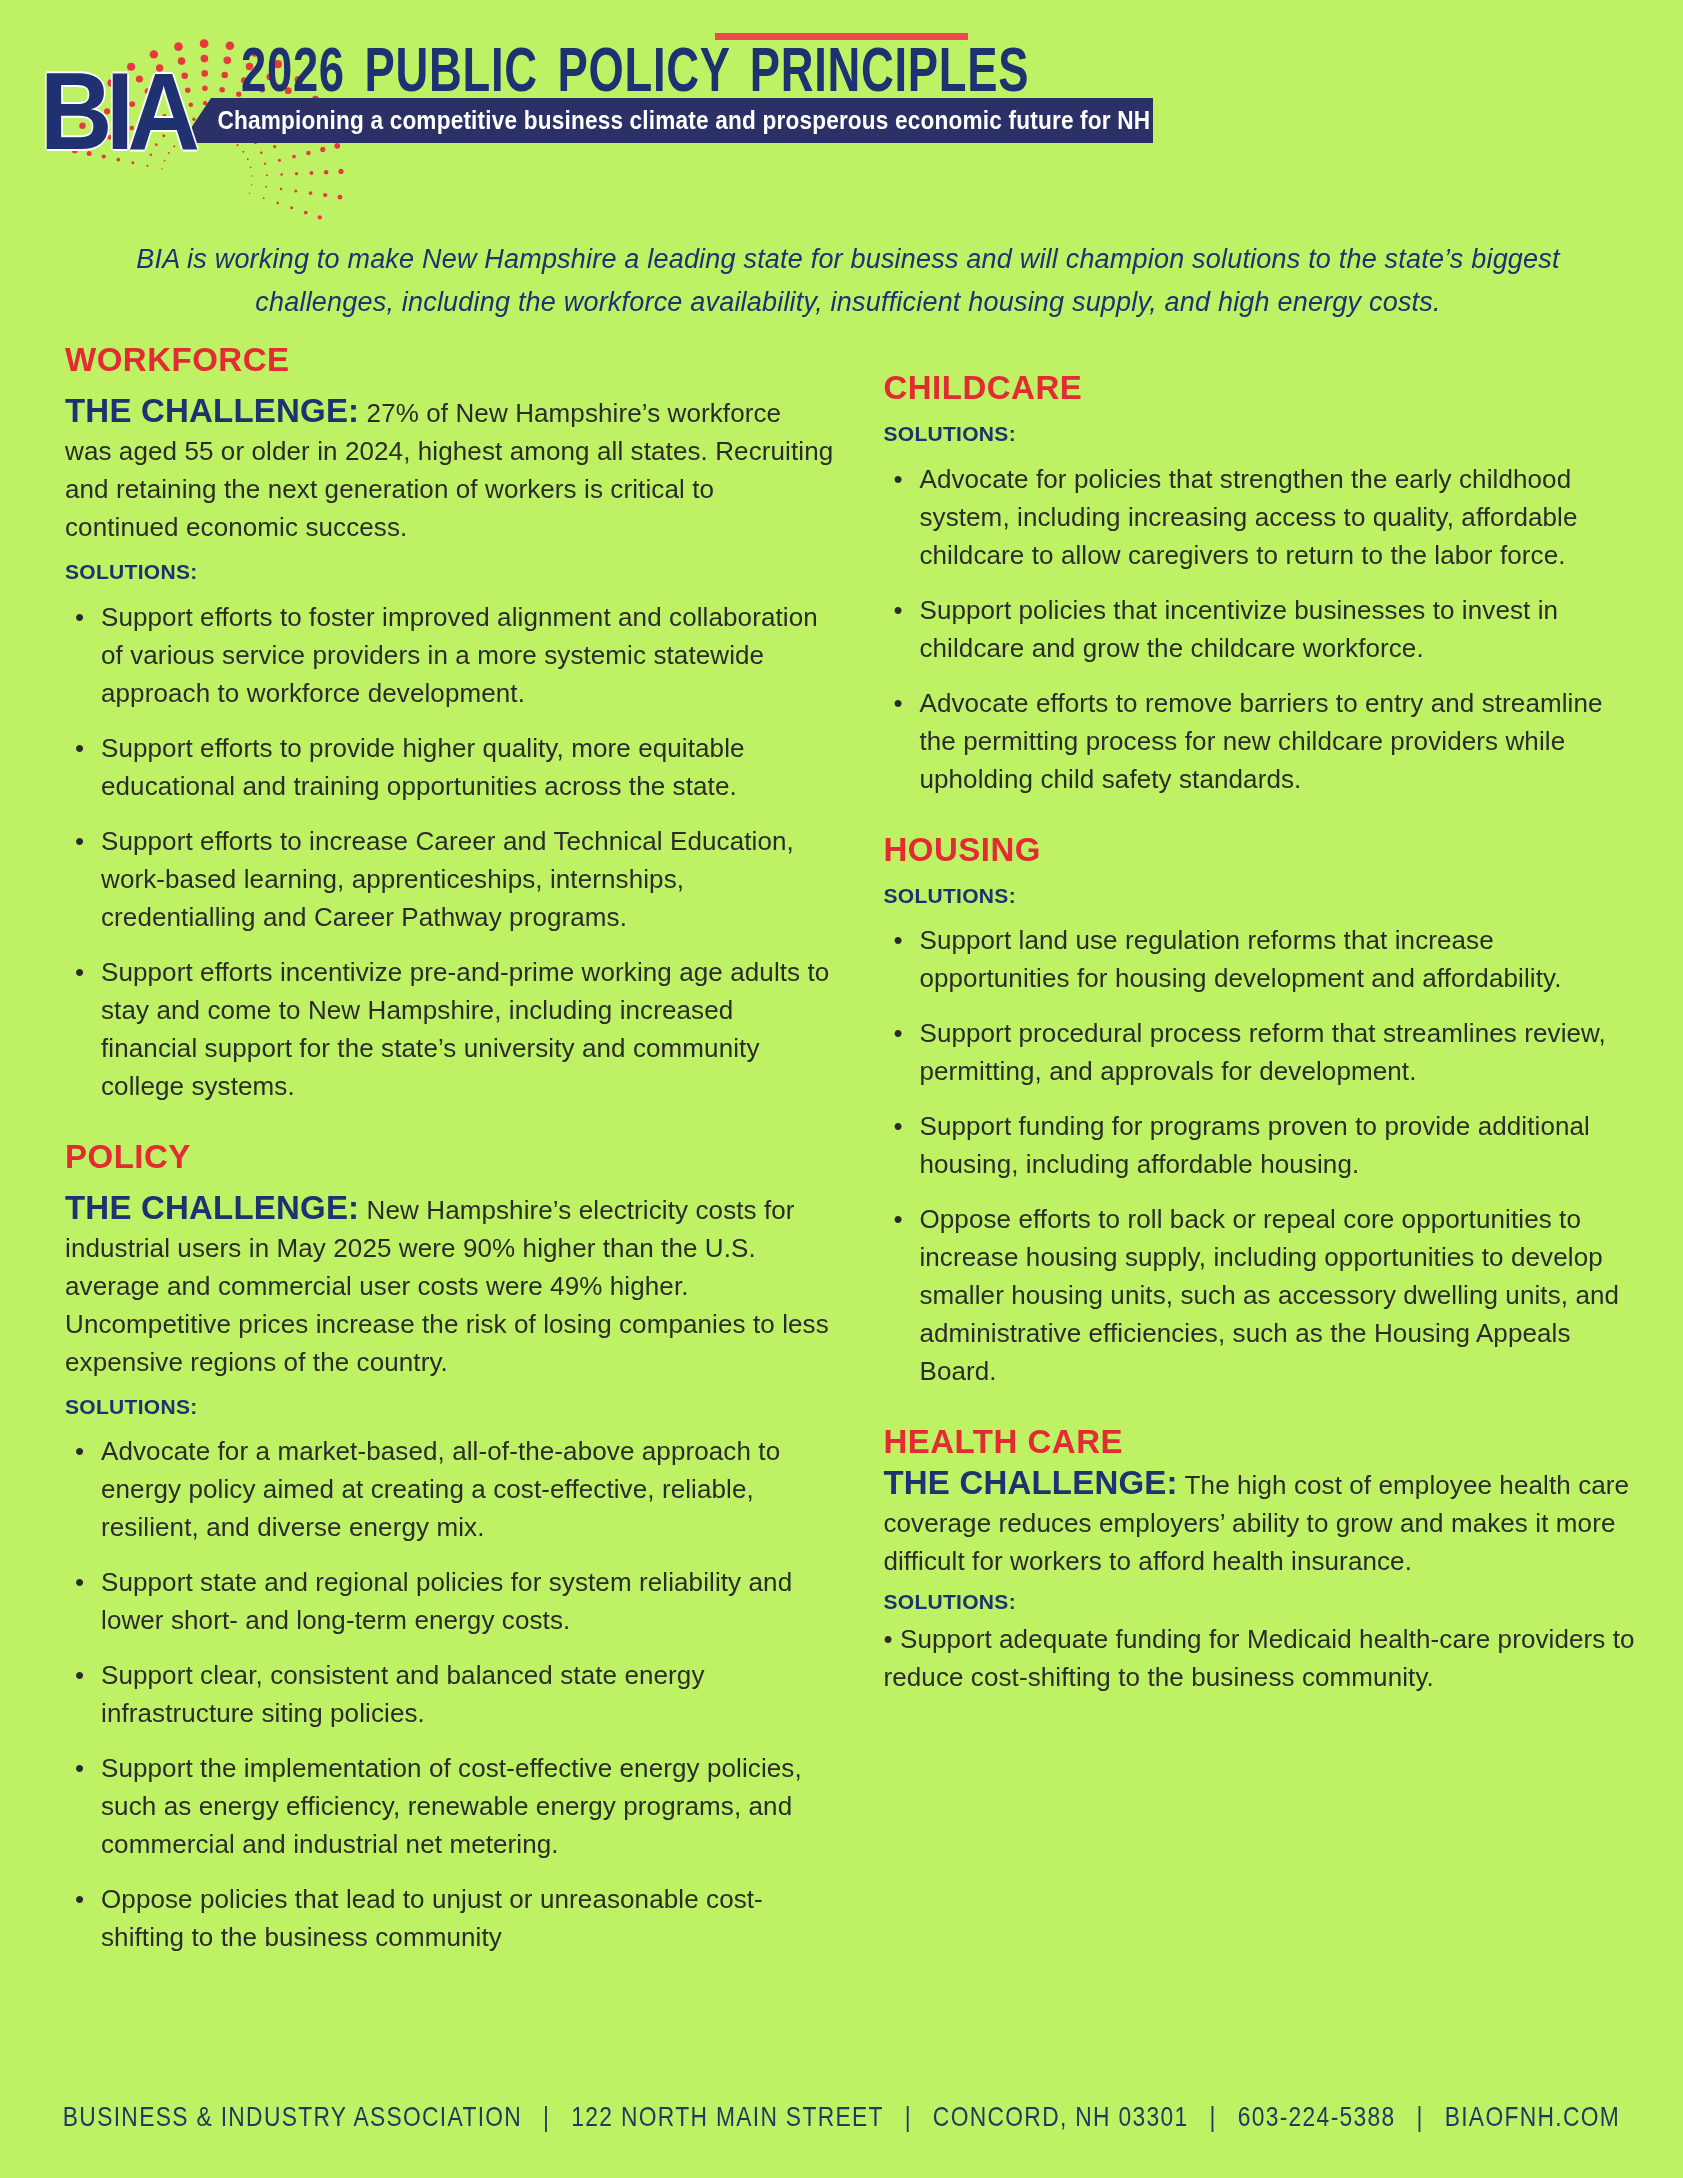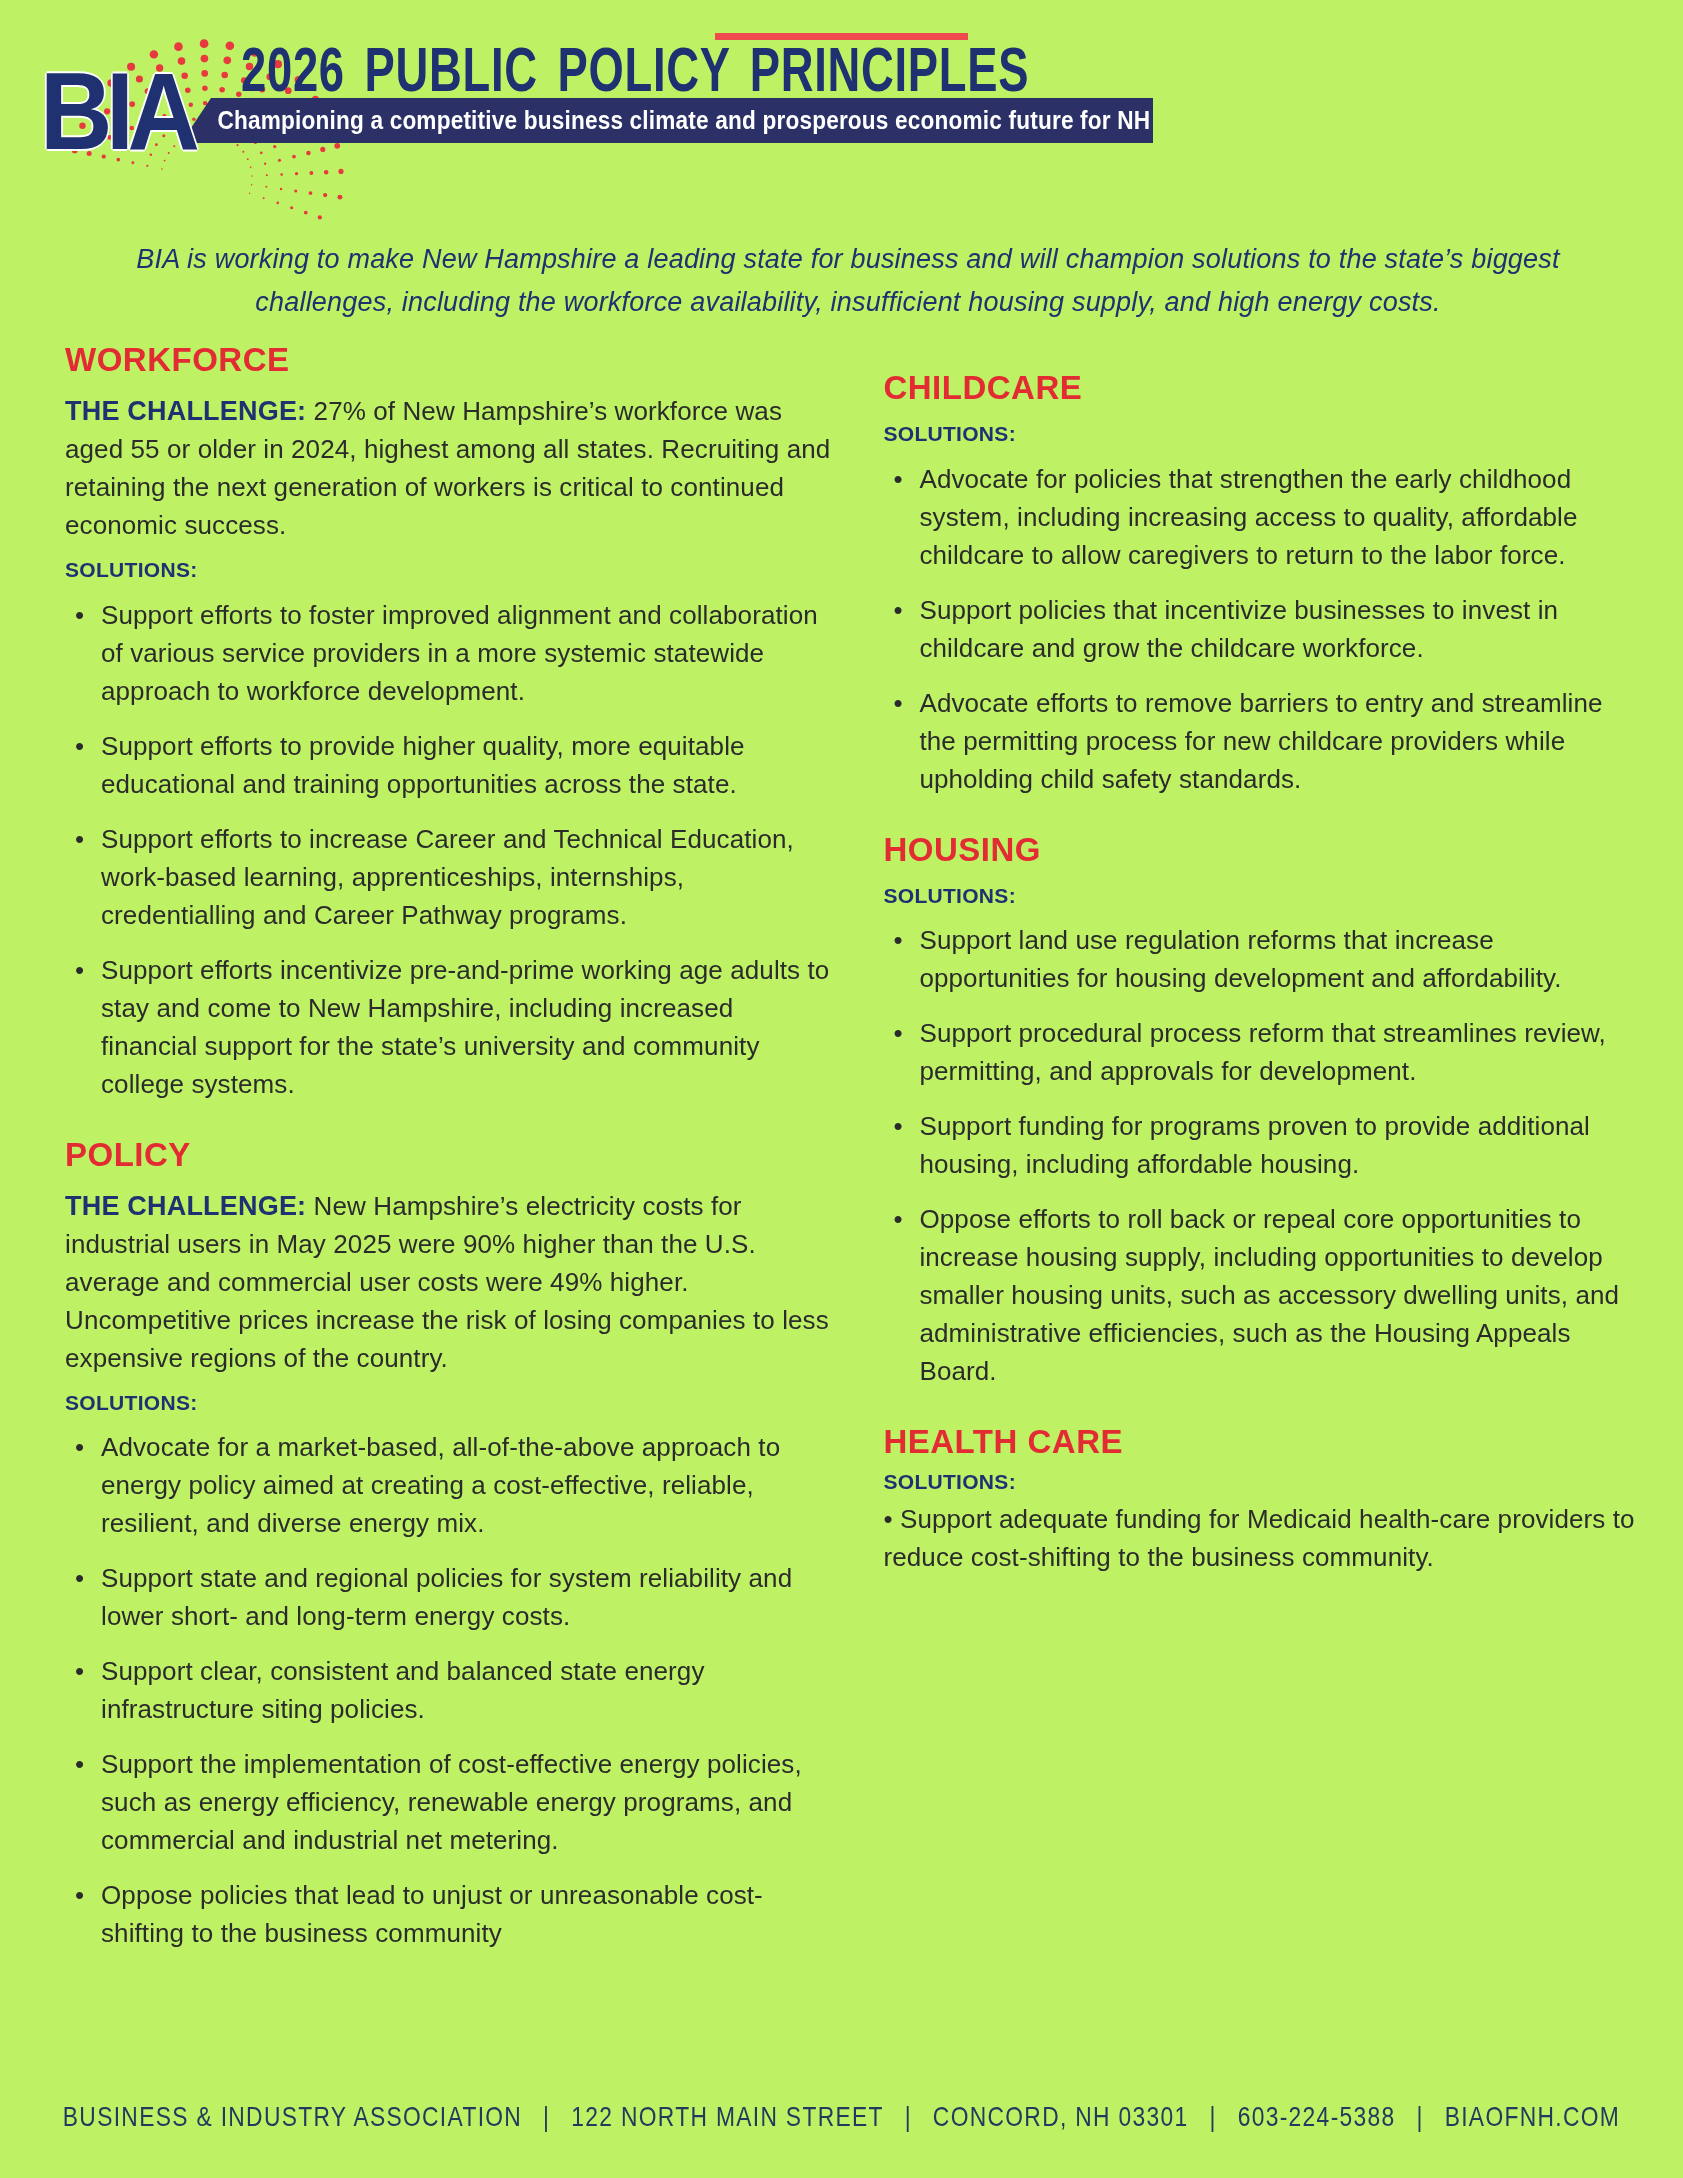--- a/index.html
+++ b/index.html
@@ -41,21 +41,21 @@
   
   .columns { position:absolute; left:61px; top:342px; width:1580px; display:flex; gap:45px; }
   .col { width:782px; }
   .col-right { width:770px; padding-top:28px; }
   .sec-title {
     color:var(--red); font-size:33px; font-weight:bold; letter-spacing:0.5px;
     margin:34px 0 14px 4px; line-height:1.1;
   }
   .sec:first-child .sec-title { margin-top:0; }
   .challenge { font-size:26px; line-height:38px; color:var(--body_text); margin:0 0 12px 4px; letter-spacing:0.1px; }
-  .challenge .lbl { color:var(--navy); font-weight:bold; font-size:27px; letter-spacing:0.2px; }
+  .challenge .lbl { color:var(--navy); font-weight:bold; font-size:33px; letter-spacing:0.2px; }
   .sol-lbl { color:var(--navy); font-size:21px; font-weight:bold; margin:8px 0 12px 4px; letter-spacing:0.3px; line-height:1.3; }
   .sol-list { list-style:none; margin:0 0 16px 0; padding:0 0 0 4px; }
   .sol-list li {
     position:relative; padding-left:36px; font-size:26px; line-height:38px;
     color:var(--body_text); margin-bottom:17px; letter-spacing:0.1px;
   }
   .sol-list li::before { content:"\2022"; position:absolute; left:10px; }
   .sol-list.inline-bullets li { padding-left:0; }
   .sol-list.inline-bullets li::before { content:"\2022\00a0"; position:static; }
   .sec.tight .sec-title { margin-bottom:4px; }
@@ -260,20 +260,21 @@
     <ul class="sol-list">
             <li>Support land use regulation reforms that increase opportunities for housing development and affordability.</li>
             <li>Support procedural process reform that streamlines review, permitting, and approvals for development.</li>
             <li>Support funding for programs proven to provide additional housing, including affordable housing.</li>
             <li>Oppose efforts to roll back or repeal core opportunities to increase housing supply, including opportunities to develop smaller housing units, such as accessory dwelling units, and administrative efficiencies, such as the Housing Appeals Board.</li>
           </ul>
   </section>
 
   <section class="sec tight">
     <h2 class="sec-title">HEALTH CARE</h2>
+    <p class="challenge"><b class="lbl">THE CHALLENGE:</b><span class="ctext"> The high cost of employee health care coverage reduces employers’ ability to grow and makes it more difficult for workers to afford health insurance.</span></p>
     <h3 class="sol-lbl">SOLUTIONS:</h3>
     <ul class="sol-list inline-bullets">
             <li>Support adequate funding for Medicaid health-care providers to reduce cost-shifting to the business community.</li>
           </ul>
   </section>
 </div>
   </div>
 
   <div class="footer" id="footer"><span class="f-item">BUSINESS &amp; INDUSTRY ASSOCIATION</span><span class="f-sep">|</span><span class="f-item">122 NORTH MAIN STREET</span><span class="f-sep">|</span><span class="f-item">CONCORD, NH 03301</span><span class="f-sep">|</span><span class="f-item">603-224-5388</span><span class="f-sep">|</span><span class="f-item">BIAOFNH.COM</span></div>
 </div>

